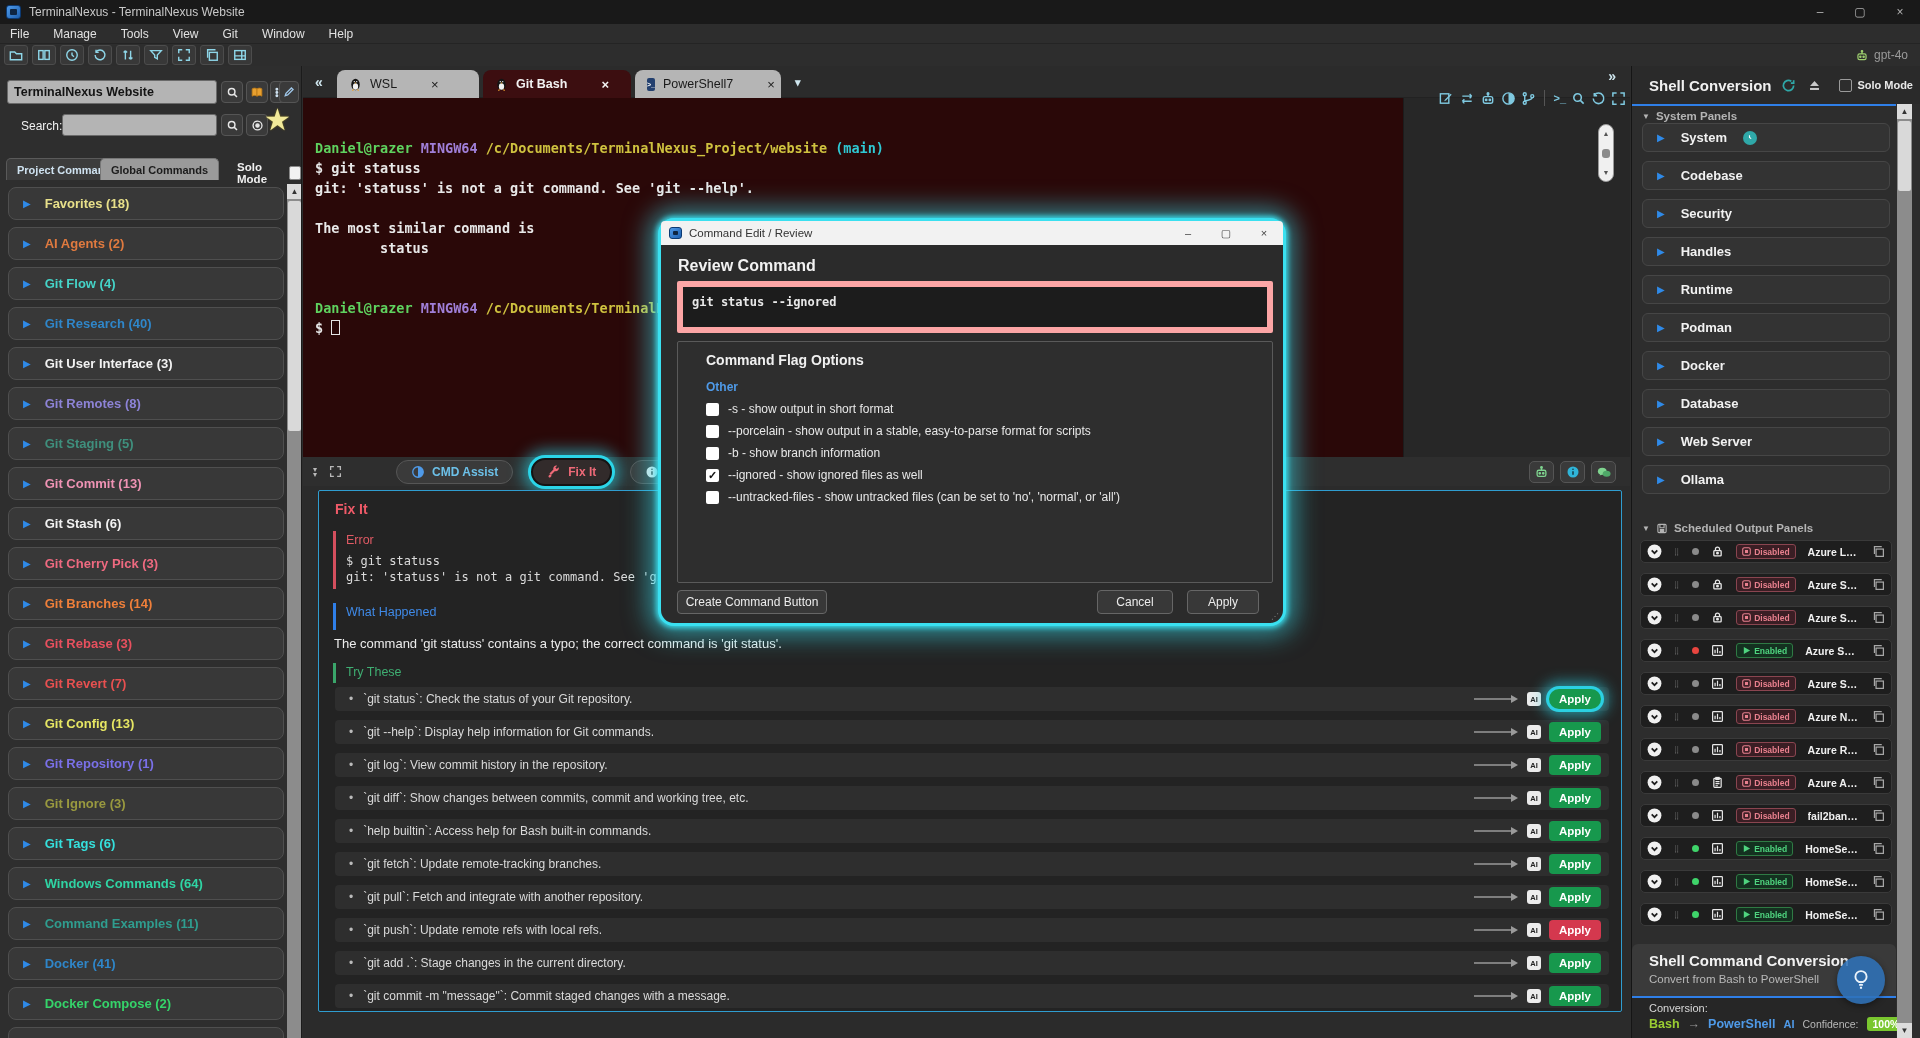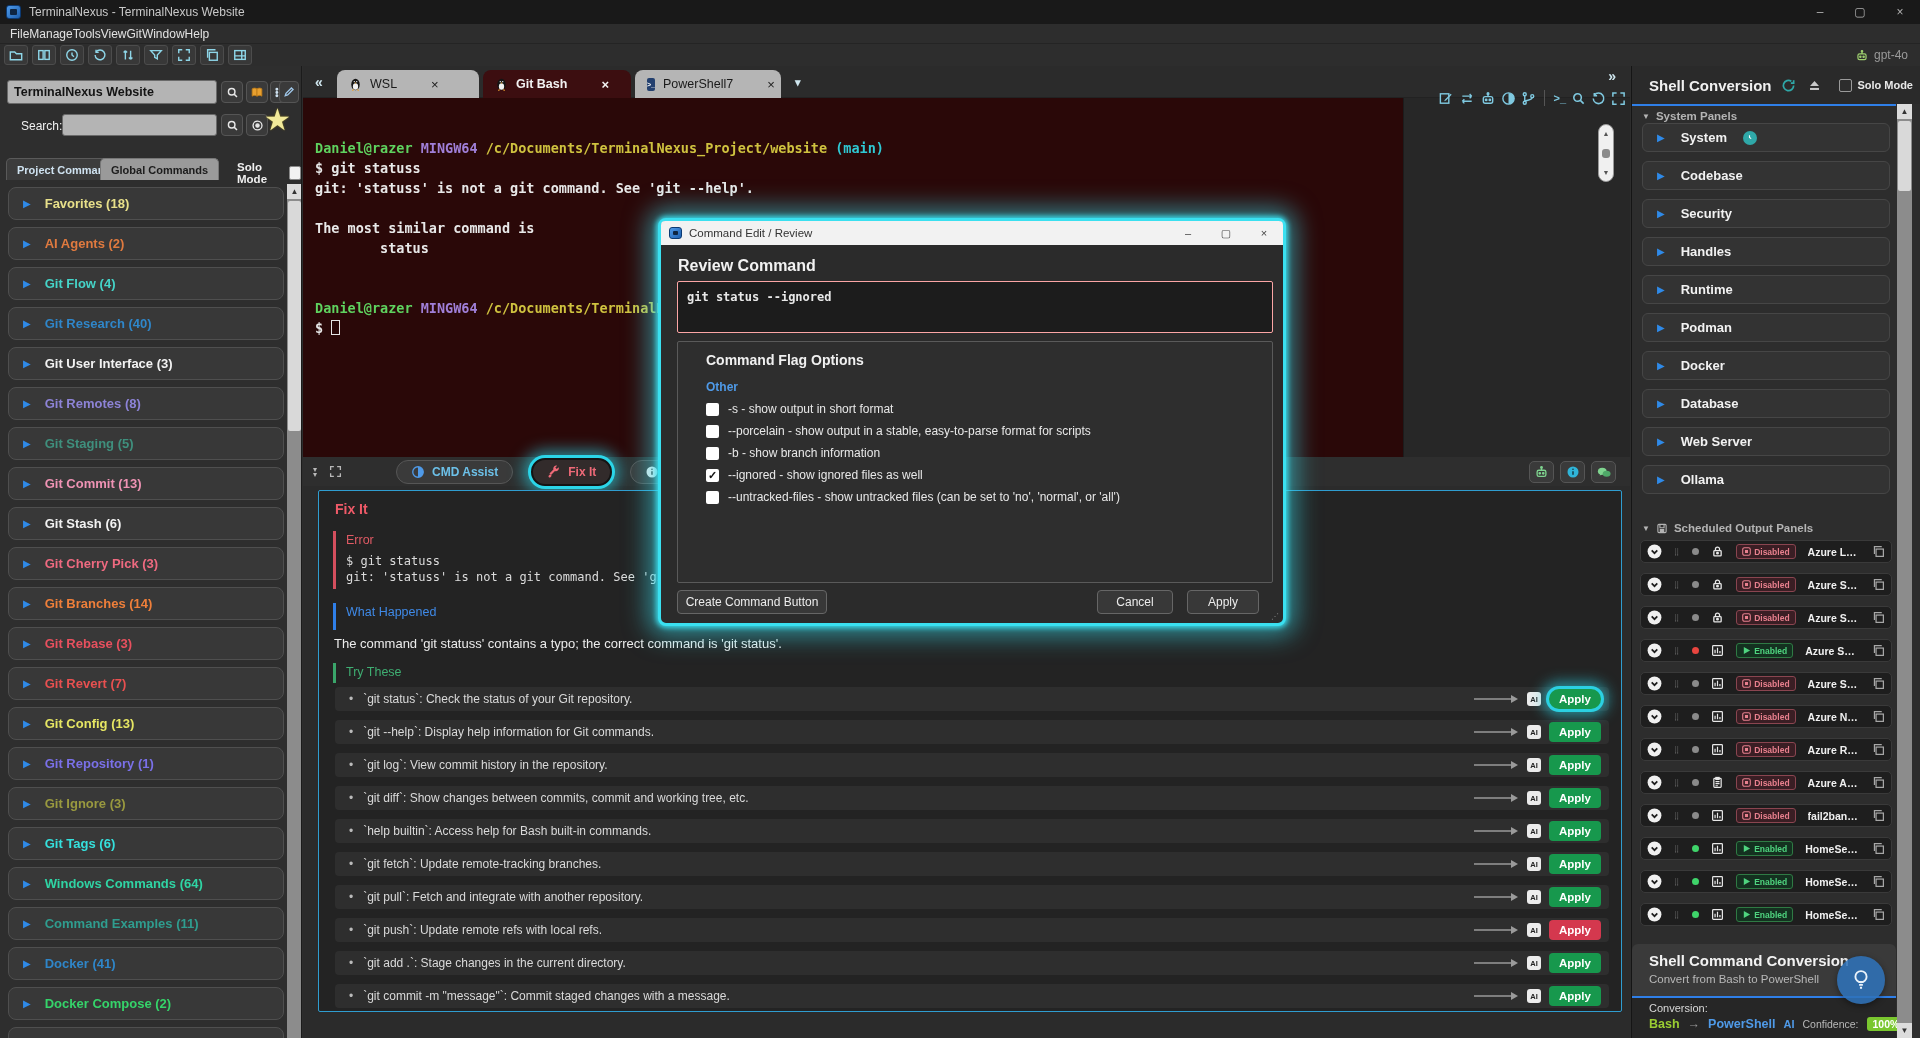--- a/index.html
+++ b/index.html
@@ -8,21 +8,21 @@
   #stage{position:relative;width:1920px;height:1038px;background:#2d2d2d}
 
   
   #titlebar{left:0;top:0;width:1920px;height:24px;background:#191919;display:flex;align-items:center;color:#c9c9c9;font-size:12px}
   .appicon{width:15px;height:14px;border-radius:3px;background:linear-gradient(135deg,#4f9ae8,#1e5fae);border:1px solid #0c3a73;margin:0 8px 0 6px;position:relative}
   .appicon:after{content:"";position:absolute;left:3px;top:3px;right:3px;bottom:3px;background:#0e2542;border-radius:1px}
   #win-controls{margin-left:auto;display:flex;color:#b0b0b0;font-size:12px}
   #win-controls span{width:40px;text-align:center;cursor:default}
 
   
-  #menubar{left:0;top:24px;width:1920px;height:20px;background:#2d2d2d;display:flex;align-items:center;padding-left:10px;font-size:12px;color:#e2e2e2;border-bottom:1px solid #242424}
+  #menubar{left:0;top:24px;width:1920px;height:20px;background:#2d2d2d;display:flex;align-items:center;gap:24px;padding-left:10px;font-size:12px;color:#e2e2e2;border-bottom:1px solid #242424}
   #toolbar{left:0;top:44px;width:1920px;height:22px;background:#2d2d2d;display:flex;align-items:center;gap:4px;padding-left:4px}
   .tbtn{width:24px;height:20px;background:#383838;border:1px solid #4c4c4c;border-radius:3px;display:flex;align-items:center;justify-content:center;color:#8ed6e8}
   #model-badge{margin-left:auto;display:flex;align-items:center;gap:5px;padding-right:12px;color:#9a9a9a;font-size:12px}
 
   
   #left-sb{left:0;top:66px;width:302px;height:972px;background:#2e2e2e;border-right:1px solid #1b1b1b;overflow:hidden}
   .lfield{background:#b4b4b4;border:1px solid #6a6a6a;border-radius:3px;color:#141414;font-weight:bold;font-size:12.5px;padding:0 6px;display:flex;align-items:center}
   #proj-field{position:absolute;left:7px;top:14px;width:210px;height:24px}
   .sq-btn{position:absolute;width:22px;height:22px;background:#3a3a3a;border:1px solid #555;border-radius:4px;display:flex;align-items:center;justify-content:center}
   #search-lbl{position:absolute;left:21px;top:53px;color:#f0f0f0;font-size:12px}
@@ -124,27 +124,27 @@
   #conv-to{color:#4f9ae8;font-weight:bold}
   #conv-ai{color:#4f9ae8;font-weight:bold;font-size:11px}
   #conv-conf-lbl{color:#b8b8b8;font-size:10.5px}
   #conv-conf{background:#7ac72f;color:#fff;font-weight:bold;font-size:10.5px;border-radius:3px;padding:1px 6px}
   #bulb{position:absolute;left:205px;top:890px;width:48px;height:48px;border-radius:50%;background:rgba(47,114,184,.88);display:flex;align-items:center;justify-content:center;box-shadow:0 2px 6px rgba(0,0,0,.4)}
   #right-scroll{left:1897px;top:104px;height:934px}
   #rs-solo{display:flex;align-items:center;gap:5px;margin-left:auto;padding-right:8px;color:#e8e8e8;font-size:11px;font-weight:bold}
   .cb-dark{width:13px;height:13px;background:#2d2d2d;border:1.5px solid #9a9a9a;border-radius:2px}
 
   
-  #modal{left:658px;top:218px;width:628px;height:408px;background:#2b2b2b;border:3px solid #3ae0f0;border-radius:8px;box-shadow:0 0 24px 10px rgba(58,224,240,.55),0 0 5px 2px rgba(58,224,240,.9);z-index:50}
+  #modal{left:658px;top:218px;width:628px;height:408px;background:#2b2b2b;border:3px solid #3ae0f0;border-radius:16px;box-shadow:0 0 24px 10px rgba(58,224,240,.55),0 0 5px 2px rgba(58,224,240,.9);z-index:50}
   #modal-tb{position:absolute;left:0;top:0;width:100%;height:24px;background:#f2f2f2;border-radius:4px 4px 0 0;display:flex;align-items:center;color:#333;font-size:11.5px}
   #modal-tb .appicon{width:13px;height:12px;margin:0 7px 0 8px}
   #modal-controls{margin-left:auto;display:flex;align-items:center;color:#444;font-size:11px}
   #modal-controls span{width:38px;text-align:center}
   #modal-heading{position:absolute;left:17px;top:36px;color:#f2f2f2;font-size:16px;font-weight:bold}
-  #modal-cmd{position:absolute;left:16px;top:60px;width:596px;height:52px;background:#1c1c1c;border:1px solid #fca5a5;border-radius:2px;color:#e8e8e8;font-family:"DejaVu Sans Mono",monospace;font-size:12px;font-weight:bold;padding:8px 9px;resize:none;outline:none}
+  #modal-cmd{position:absolute;left:16px;top:60px;width:596px;height:52px;background:#1c1c1c;border:6px solid #fca5a5;border-radius:2px;color:#e8e8e8;font-family:"DejaVu Sans Mono",monospace;font-size:12px;font-weight:bold;padding:8px 9px;resize:none;outline:none}
   #opt-box{position:absolute;left:16px;top:120px;width:596px;height:242px;background:#2e2e2e;border:1px solid #5a5a5a;border-radius:2px;padding:10px 28px}
   #opt-title{color:#f0f0f0;font-size:14px;font-weight:bold}
   #opt-group{color:#4f9ae8;font-size:12px;font-weight:bold;margin:12px 0 8px}
   .opt-row{display:flex;align-items:center;gap:9px;margin-bottom:8px;color:#e8e8e8;font-size:12px}
   .mcb{flex:none;width:13px;height:13px;background:#fff;border-radius:2px;display:flex;align-items:center;justify-content:center;color:#111;font-size:11px;font-weight:bold}
   #modal-footer{position:absolute;left:0;bottom:0;width:100%;height:40px}
   .mbtn{position:absolute;height:24px;background:#383838;border:1px solid #666;border-radius:4px;color:#ececec;font-size:12px;display:flex;align-items:center;justify-content:center}
   #btn-create{left:16px;bottom:9px;width:150px}
   #btn-cancel{right:110px;bottom:9px;width:76px}
   #btn-apply{right:24px;bottom:9px;width:72px}

